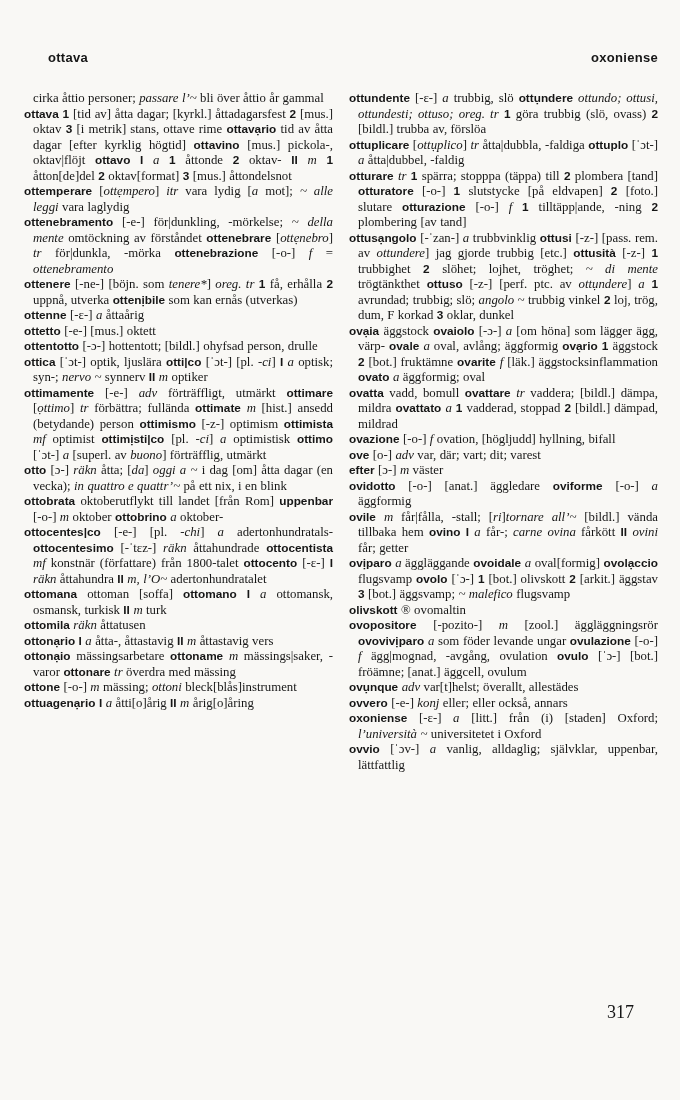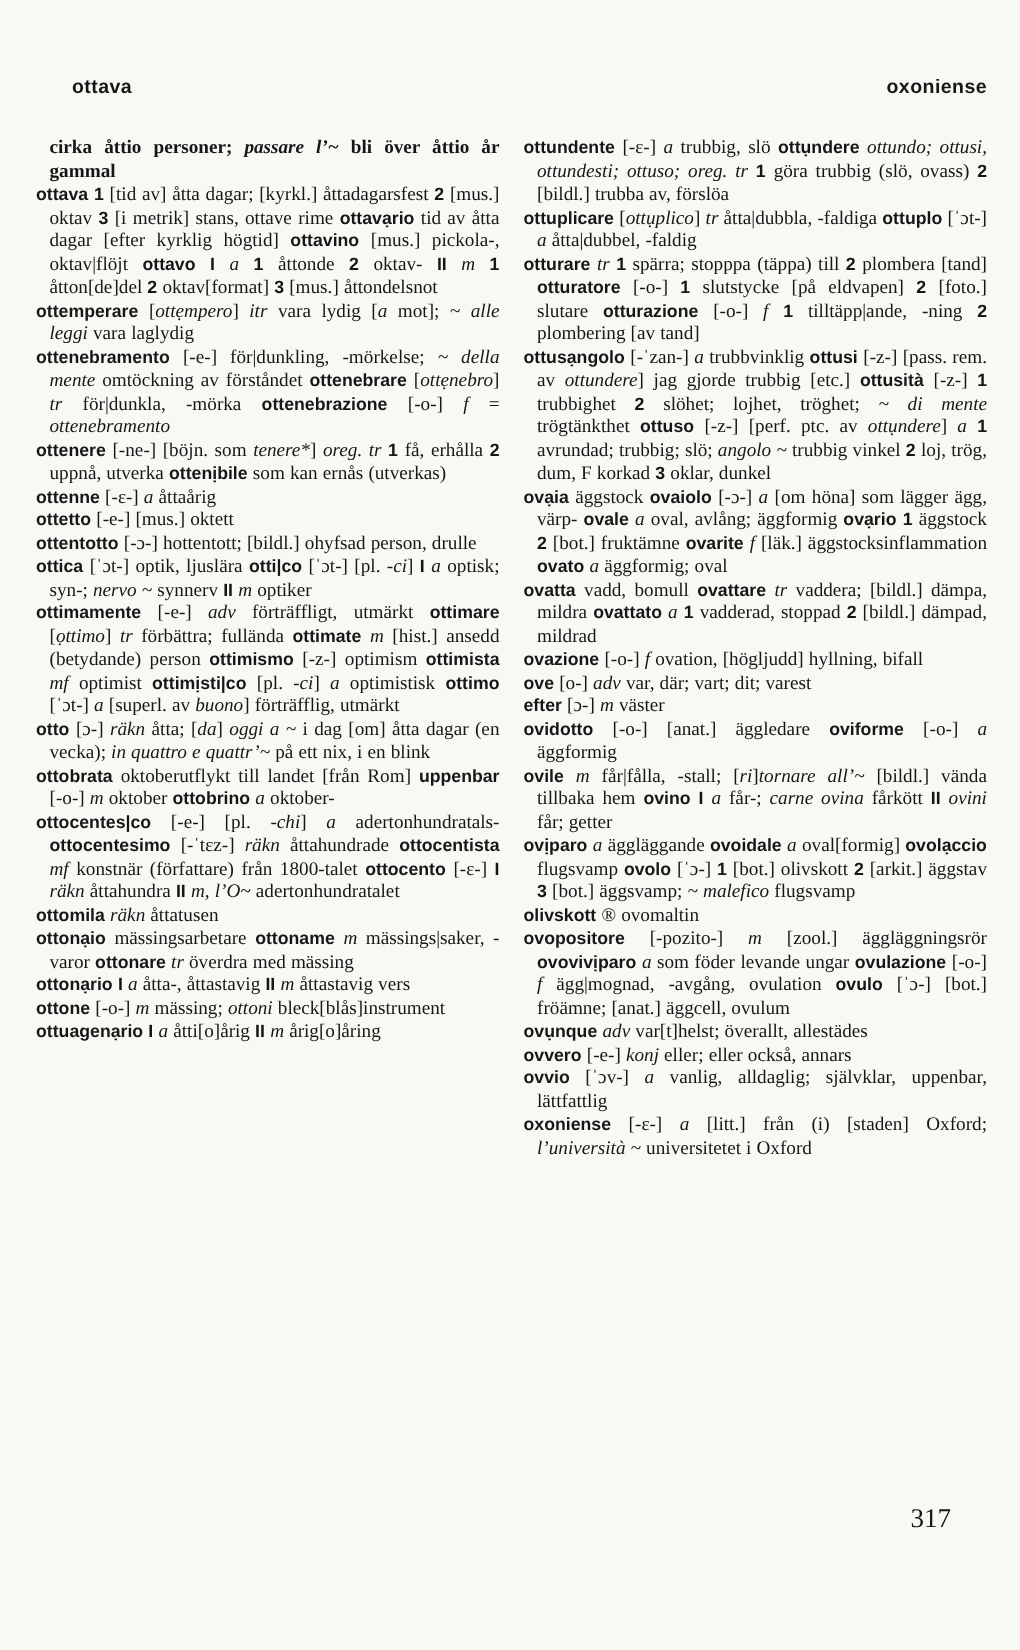--- a/index.html
+++ b/index.html
@@ -19,21 +19,21 @@
   }
   .columns{display:flex;gap:16px;margin-top:26px;}
   .col{width:309px;}
   .entry{
     margin:0;
     font-size:12.8px;line-height:15.5px;
     text-align:justify;
     padding-left:9px;text-indent:-9px;
     word-spacing:.2px;
   }
-  .entry.cont{text-indent:0;font-weight:bold;}
+  .entry.cont{text-indent:0;}
   .b{font-family:"Liberation Sans", sans-serif;font-weight:700;font-size:11.8px;}
   .i{font-style:italic;}
   .n{}
   .page-number{
     position:absolute;top:1002px;right:46px;
     font-size:18px;font-family:"Liberation Serif", serif;
   }
 </style>
 </head>
 <body>
@@ -51,42 +51,43 @@
         <p class="entry"><span class="b">ottenebramento </span><span class="n">[-e-] för|dunkling, -mörkelse; </span><span class="i">~ della mente </span><span class="n">omtöckning av förståndet </span><span class="b">ottenebrare </span><span class="n">[</span><span class="i">ottẹnebro</span><span class="n">] </span><span class="i">tr </span><span class="n">för|dunkla, -mörka </span><span class="b">ottenebrazione </span><span class="n">[-o-] </span><span class="i">f </span><span class="n">= </span><span class="i">ottenebramento</span></p>
         <p class="entry"><span class="b">ottenere </span><span class="n">[-ne-] [böjn. som </span><span class="i">tenere*</span><span class="n">] </span><span class="i">oreg. tr </span><span class="b">1 </span><span class="n">få, erhålla </span><span class="b">2 </span><span class="n">uppnå, utverka </span><span class="b">ottenịbile </span><span class="n">som kan ernås (utverkas)</span></p>
         <p class="entry"><span class="b">ottenne </span><span class="n">[-ɛ-] </span><span class="i">a </span><span class="n">åttaårig</span></p>
         <p class="entry"><span class="b">ottetto </span><span class="n">[-e-] [mus.] oktett</span></p>
         <p class="entry"><span class="b">ottentotto </span><span class="n">[-ɔ-] hottentott; [bildl.] ohyfsad person, drulle</span></p>
         <p class="entry"><span class="b">ottica </span><span class="n">[ˈɔt-] optik, ljuslära </span><span class="b">otti|co </span><span class="n">[ˈɔt-] [pl. </span><span class="i">-ci</span><span class="n">] </span><span class="b">I </span><span class="i">a </span><span class="n">optisk; syn-; </span><span class="i">nervo ~ </span><span class="n">synnerv </span><span class="b">II </span><span class="i">m </span><span class="n">optiker</span></p>
         <p class="entry"><span class="b">ottimamente </span><span class="n">[-e-] </span><span class="i">adv </span><span class="n">förträffligt, utmärkt </span><span class="b">ottimare </span><span class="n">[</span><span class="i">ọttimo</span><span class="n">] </span><span class="i">tr </span><span class="n">förbättra; fullända </span><span class="b">ottimate </span><span class="i">m </span><span class="n">[hist.] ansedd (betydande) person </span><span class="b">ottimismo </span><span class="n">[-z-] optimism </span><span class="b">ottimista </span><span class="i">mf </span><span class="n">optimist </span><span class="b">ottimịsti|co </span><span class="n">[pl. </span><span class="i">-ci</span><span class="n">] </span><span class="i">a </span><span class="n">optimistisk </span><span class="b">ottimo </span><span class="n">[ˈɔt-] </span><span class="i">a </span><span class="n">[superl. av </span><span class="i">buono</span><span class="n">] förträfflig, utmärkt</span></p>
         <p class="entry"><span class="b">otto </span><span class="n">[ɔ-] </span><span class="i">räkn </span><span class="n">åtta; [</span><span class="i">da</span><span class="n">] </span><span class="i">oggi a ~ </span><span class="n">i dag [om] åtta dagar (en vecka); </span><span class="i">in quattro e quattr’~ </span><span class="n">på ett nix, i en blink</span></p>
         <p class="entry"><span class="b">ottobrata </span><span class="n">oktoberutflykt till landet [från Rom] </span><span class="b">uppenbar </span><span class="n">[-o-] </span><span class="i">m </span><span class="n">oktober </span><span class="b">ottobrino </span><span class="i">a </span><span class="n">oktober-</span></p>
         <p class="entry"><span class="b">ottocentes|co </span><span class="n">[-e-] [pl. </span><span class="i">-chi</span><span class="n">] </span><span class="i">a </span><span class="n">adertonhundratals- </span><span class="b">ottocentesimo </span><span class="n">[-ˈtɛz-] </span><span class="i">räkn </span><span class="n">åttahundrade </span><span class="b">ottocentista </span><span class="i">mf </span><span class="n">konstnär (författare) från 1800-talet </span><span class="b">ottocento </span><span class="n">[-ɛ-] </span><span class="b">I </span><span class="i">räkn </span><span class="n">åttahundra </span><span class="b">II </span><span class="i">m, l’O~ </span><span class="n">adertonhundratalet</span></p>
+        <p class="entry"><span class="b">ottomana </span><span class="n">ottoman [soffa] </span><span class="b">ottomano I </span><span class="i">a </span><span class="n">ottomansk, osmansk, turkisk </span><span class="b">II </span><span class="i">m </span><span class="n">turk</span></p>
         <p class="entry"><span class="b">ottomila </span><span class="i">räkn </span><span class="n">åttatusen</span></p>
+        <p class="entry"><span class="b">ottonạrio I </span><span class="i">a </span><span class="n">åtta-, åttastavig </span><span class="b">II </span><span class="i">m </span><span class="n">åttastavig vers</span></p>
         <p class="entry"><span class="b">ottonạio </span><span class="n">mässingsarbetare </span><span class="b">ottoname </span><span class="i">m </span><span class="n">mässings|saker, -varor </span><span class="b">ottonare </span><span class="i">tr </span><span class="n">överdra med mässing</span></p>
-        <p class="entry"><span class="b">ottonạrio I </span><span class="i">a </span><span class="n">åtta-, åttastavig </span><span class="b">II </span><span class="i">m </span><span class="n">åttastavig vers</span></p>
         <p class="entry"><span class="b">ottone </span><span class="n">[-o-] </span><span class="i">m </span><span class="n">mässing; </span><span class="i">ottoni </span><span class="n">bleck[blås]instrument</span></p>
         <p class="entry"><span class="b">ottuagenạrio I </span><span class="i">a </span><span class="n">åtti[o]årig </span><span class="b">II </span><span class="i">m </span><span class="n">årig[o]åring</span></p>
       </div>
     <div class="col">
         <p class="entry"><span class="b">ottundente </span><span class="n">[-ɛ-] </span><span class="i">a </span><span class="n">trubbig, slö </span><span class="b">ottụndere </span><span class="i">ottundo; ottusi, ottundesti; ottuso; oreg. tr </span><span class="b">1 </span><span class="n">göra trubbig (slö, ovass) </span><span class="b">2 </span><span class="n">[bildl.] trubba av, förslöa</span></p>
         <p class="entry"><span class="b">ottuplicare </span><span class="n">[</span><span class="i">ottụplico</span><span class="n">] </span><span class="i">tr </span><span class="n">åtta|dubbla, -faldiga </span><span class="b">ottuplo </span><span class="n">[ˈɔt-] </span><span class="i">a </span><span class="n">åtta|dubbel, -faldig</span></p>
         <p class="entry"><span class="b">otturare </span><span class="i">tr </span><span class="b">1 </span><span class="n">spärra; stopppa (täppa) till </span><span class="b">2 </span><span class="n">plombera [tand] </span><span class="b">otturatore </span><span class="n">[-o-] </span><span class="b">1 </span><span class="n">slutstycke [på eldvapen] </span><span class="b">2 </span><span class="n">[foto.] slutare </span><span class="b">otturazione </span><span class="n">[-o-] </span><span class="i">f </span><span class="b">1 </span><span class="n">tilltäpp|ande, -ning </span><span class="b">2 </span><span class="n">plombering [av tand]</span></p>
         <p class="entry"><span class="b">ottusạngolo </span><span class="n">[-ˈzan-] </span><span class="i">a </span><span class="n">trubbvinklig </span><span class="b">ottusi </span><span class="n">[-z-] [pass. rem. av </span><span class="i">ottundere</span><span class="n">] jag gjorde trubbig [etc.] </span><span class="b">ottusità </span><span class="n">[-z-] </span><span class="b">1 </span><span class="n">trubbighet </span><span class="b">2 </span><span class="n">slöhet; lojhet, tröghet; </span><span class="i">~ di mente </span><span class="n">trögtänkthet </span><span class="b">ottuso </span><span class="n">[-z-] [perf. ptc. av </span><span class="i">ottụndere</span><span class="n">] </span><span class="i">a </span><span class="b">1 </span><span class="n">avrundad; trubbig; slö; </span><span class="i">angolo ~ </span><span class="n">trubbig vinkel </span><span class="b">2 </span><span class="n">loj, trög, dum, F korkad </span><span class="b">3 </span><span class="n">oklar, dunkel</span></p>
         <p class="entry"><span class="b">ovạia </span><span class="n">äggstock </span><span class="b">ovaiolo </span><span class="n">[-ɔ-] </span><span class="i">a </span><span class="n">[om höna] som lägger ägg, värp- </span><span class="b">ovale </span><span class="i">a </span><span class="n">oval, avlång; äggformig </span><span class="b">ovạrio 1 </span><span class="n">äggstock </span><span class="b">2 </span><span class="n">[bot.] fruktämne </span><span class="b">ovarite </span><span class="i">f </span><span class="n">[läk.] äggstocksinflammation </span><span class="b">ovato </span><span class="i">a </span><span class="n">äggformig; oval</span></p>
         <p class="entry"><span class="b">ovatta </span><span class="n">vadd, bomull </span><span class="b">ovattare </span><span class="i">tr </span><span class="n">vaddera; [bildl.] dämpa, mildra </span><span class="b">ovattato </span><span class="i">a </span><span class="b">1 </span><span class="n">vadderad, stoppad </span><span class="b">2 </span><span class="n">[bildl.] dämpad, mildrad</span></p>
         <p class="entry"><span class="b">ovazione </span><span class="n">[-o-] </span><span class="i">f </span><span class="n">ovation, [högljudd] hyllning, bifall</span></p>
         <p class="entry"><span class="b">ove </span><span class="n">[o-] </span><span class="i">adv </span><span class="n">var, där; vart; dit; varest</span></p>
         <p class="entry"><span class="b">efter </span><span class="n">[ɔ-] </span><span class="i">m </span><span class="n">väster</span></p>
         <p class="entry"><span class="b">ovidotto </span><span class="n">[-o-] [anat.] äggledare </span><span class="b">oviforme </span><span class="n">[-o-] </span><span class="i">a </span><span class="n">äggformig</span></p>
         <p class="entry"><span class="b">ovile </span><span class="i">m </span><span class="n">får|fålla, -stall; [</span><span class="i">ri</span><span class="n">]</span><span class="i">tornare all’~ </span><span class="n">[bildl.] vända tillbaka hem </span><span class="b">ovino I </span><span class="i">a </span><span class="n">får-; </span><span class="i">carne ovina </span><span class="n">fårkött </span><span class="b">II </span><span class="i">ovini </span><span class="n">får; getter</span></p>
         <p class="entry"><span class="b">ovịparo </span><span class="i">a </span><span class="n">äggläggande </span><span class="b">ovoidale </span><span class="i">a </span><span class="n">oval[formig] </span><span class="b">ovolạccio </span><span class="n">flugsvamp </span><span class="b">ovolo </span><span class="n">[ˈɔ-] </span><span class="b">1 </span><span class="n">[bot.] olivskott </span><span class="b">2 </span><span class="n">[arkit.] äggstav </span><span class="b">3 </span><span class="n">[bot.] äggsvamp; </span><span class="i">~ malefico </span><span class="n">flugsvamp</span></p>
         <p class="entry"><span class="b">olivskott </span><span class="n">® ovomaltin</span></p>
         <p class="entry"><span class="b">ovopositore </span><span class="n">[-pozito-] </span><span class="i">m </span><span class="n">[zool.] äggläggningsrör </span><span class="b">ovovivịparo </span><span class="i">a </span><span class="n">som föder levande ungar </span><span class="b">ovulazione </span><span class="n">[-o-] </span><span class="i">f </span><span class="n">ägg|mognad, -avgång, ovulation </span><span class="b">ovulo </span><span class="n">[ˈɔ-] [bot.] fröämne; [anat.] äggcell, ovulum</span></p>
         <p class="entry"><span class="b">ovụnque </span><span class="i">adv </span><span class="n">var[t]helst; överallt, allestädes</span></p>
         <p class="entry"><span class="b">ovvero </span><span class="n">[-e-] </span><span class="i">konj </span><span class="n">eller; eller också, annars</span></p>
+        <p class="entry"><span class="b">oxoniense </span><span class="n">[-ɛ-] </span><span class="i">a </span><span class="n">[litt.] från (i) [staden] Oxford; </span><span class="i">l’università ~ </span><span class="n">universitetet i Oxford</span></p>
         <p class="entry"><span class="b">ovvio </span><span class="n">[ˈɔv-] </span><span class="i">a </span><span class="n">vanlig, alldaglig; självklar, uppenbar, lättfattlig</span></p>
-        <p class="entry"><span class="b">oxoniense </span><span class="n">[-ɛ-] </span><span class="i">a </span><span class="n">[litt.] från (i) [staden] Oxford; </span><span class="i">l’università ~ </span><span class="n">universitetet i Oxford</span></p>
       </div>
   </div>
 </div>
 
 <div class="page-number">317</div>
 
 </body></html>

